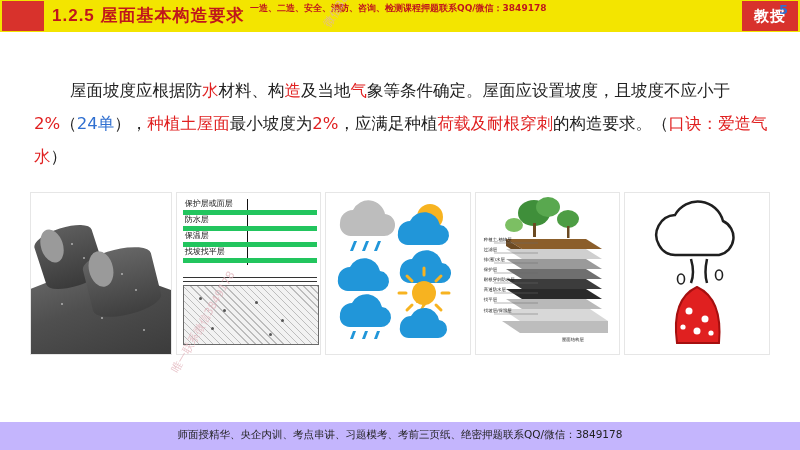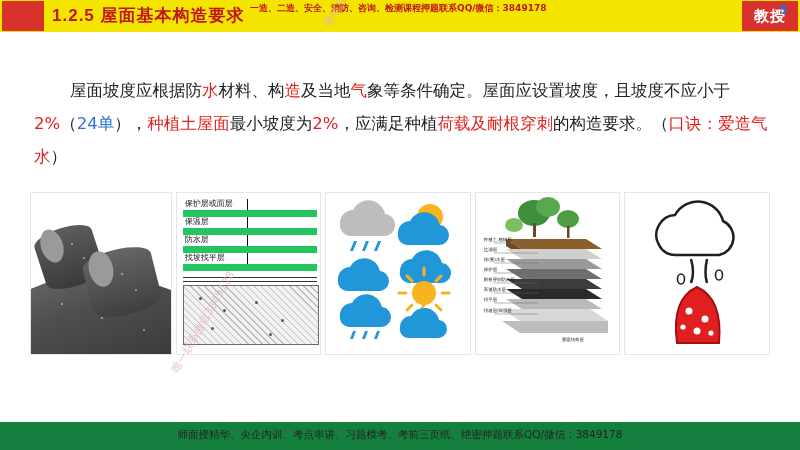--- a/index.html
+++ b/index.html
@@ -73,21 +73,21 @@
   .roll-a{left:8px;top:34px;width:60px;height:60px;border-radius:50% / 18%;
     background:linear-gradient(180deg,#5d5d5d,#3a3a3a);transform:rotate(-18deg);}
   .roll-b{left:56px;top:56px;width:70px;height:66px;border-radius:50% / 18%;
     background:linear-gradient(180deg,#666,#3f3f3f);transform:rotate(-14deg);}
   .roll-cap{position:absolute;border-radius:50%;background:#9a9a9a;}
   .cap-a{left:10px;top:36px;width:22px;height:34px;transform:rotate(-18deg);}
   .cap-b{left:58px;top:58px;width:24px;height:36px;transform:rotate(-14deg);}
   .speck{position:absolute;width:2px;height:2px;background:#d9d9d9;border-radius:50%;opacity:.7;}
   
   .layerbox{position:absolute;left:6px;top:6px;width:134px;height:72px;}
-  .lrow{position:relative;height:11px;border-bottom:7px solid #22c55e;text-align:center;}
+  .lrow{position:relative;height:11px;border-bottom:5px solid #22c55e;text-align:center;}
   .lrow span{
     position:absolute;left:2px;top:-1px;font-size:8px;color:#111;
     font-family:"DejaVu Sans",sans-serif;white-space:nowrap;
   }
   .lvline{position:absolute;left:64px;top:0;width:1px;height:66px;background:#111;}
   .hatch{
     position:absolute;left:6px;top:92px;width:134px;height:58px;
     background:
       repeating-linear-gradient(45deg,#bdbdbd 0 1px,transparent 1px 5px),
       #f2f2f2;
@@ -99,21 +99,21 @@
   .wm{
     position:absolute;color:#e0b0b8;opacity:.75;font-size:11px;
     font-family:"DejaVu Sans",sans-serif;white-space:nowrap;
     transform-origin:left top;pointer-events:none;
   }
   .wm1{left:320px;top:22px;transform:rotate(-58deg);}
   .wm2{left:168px;top:368px;transform:rotate(-60deg);}
   
   .footer{
     position:absolute;left:0;bottom:0;width:800px;height:28px;
-    background:#15803d;border-top:0;
+    background:#c4b5fd;border-top:0;
   }
   .footer-text{
     position:absolute;left:0;top:6px;width:800px;text-align:center;
     font-size:10.5px;color:#222;font-family:"DejaVu Sans",sans-serif;
   }
   .pagenum{
     position:absolute;right:12px;top:2px;font-size:13px;color:#2f6fd0;font-weight:bold;
     font-family:"DejaVu Sans",sans-serif;
   }
   .stack-label{
@@ -154,24 +154,24 @@
     <div class="speck" style="left:112px;top:136px"></div>
   </div>
 
   <div class="cell c2">
     <div class="layerbox">
       <div class="lvline"></div>
       <div class="lrow">
           <span>保护层或面层</span>
         </div>
       <div class="lrow">
-          <span>保温层</span>
+          <span>防水层</span>
         </div>
       <div class="lrow">
-          <span>防水层</span>
+          <span>保温层</span>
         </div>
       <div class="lrow">
           <span>找坡找平层</span>
         </div>
     </div>
     <div class="hatchline" style="top:84px"></div>
     <div class="hatchline" style="top:88px"></div>
     <div class="hatch"></div>
     <div class="dot" style="left:22px;top:104px"></div>
     <div class="dot" style="left:46px;top:116px"></div>

